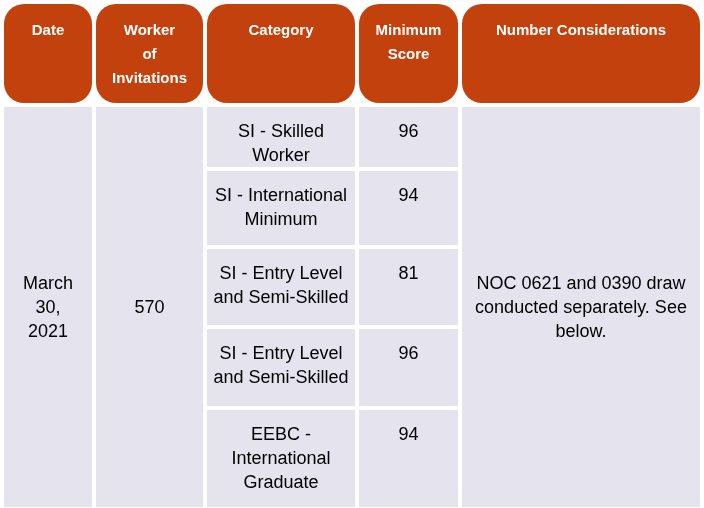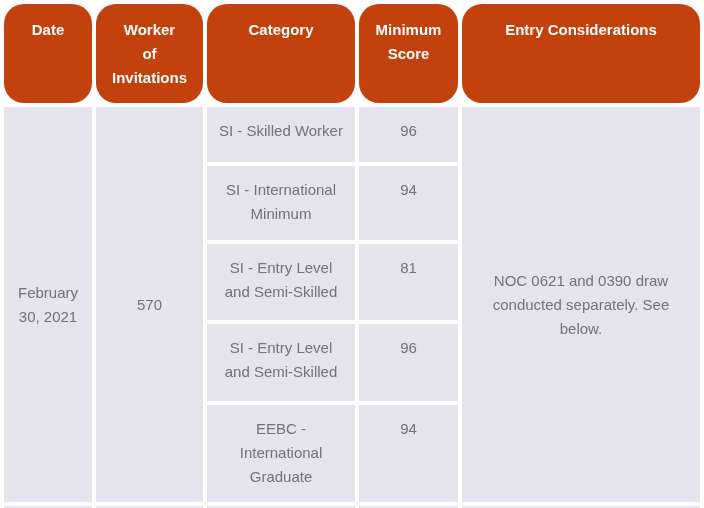--- a/index.html
+++ b/index.html
@@ -34,22 +34,22 @@
     color: #ffffff;
     font-size: 15px;
     line-height: 24px;
     font-weight: 700;
     vertical-align: top;
     padding: 14px 4px 0 4px;
     border-radius: 20px;
   }
   table.draw-table td {
     background: #e4e3ee;
-    color: #737373;
-    font-size: 15px;
+    color: #000000;
+    font-size: 18px;
     line-height: 24px;
     font-weight: 400;
     vertical-align: top;
     padding: 12px 4px 0 4px;
   }
   table.draw-table td.merged {
     vertical-align: middle;
     padding: 0 10px;
   }
   tr.hdr   { height: 99px; }
@@ -75,26 +75,26 @@
     </colgroup>
     <thead>
       <tr class="hdr">
         <th>Date</th>
         <th>Worker
 of
 Invitations</th>
         <th>Category</th>
         <th>Minimum
 Score</th>
-        <th>Entry Considerations</th>
+        <th>Number Considerations</th>
       </tr>
     </thead>
     <tbody>
       <tr class="r1">
-        <td class="merged" rowspan="5">February
+        <td class="merged" rowspan="5">March
 30, 2021</td>
         <td class="merged" rowspan="5">570</td>
         <td>SI - Skilled Worker</td>
         <td>96</td>
         <td class="merged" rowspan="5">NOC 0621 and 0390 draw
 conducted separately. See
 below.</td>
       </tr>
       <tr class="r2">
         <td>SI - International

